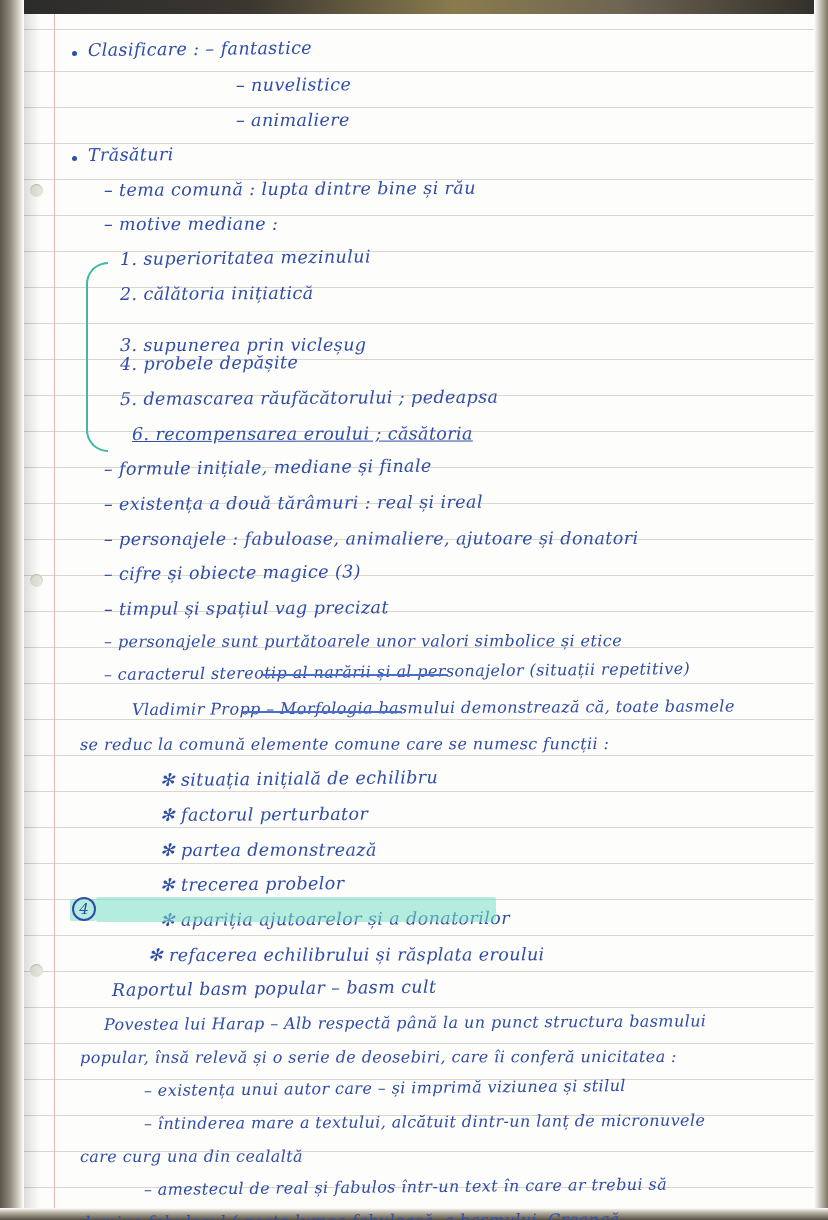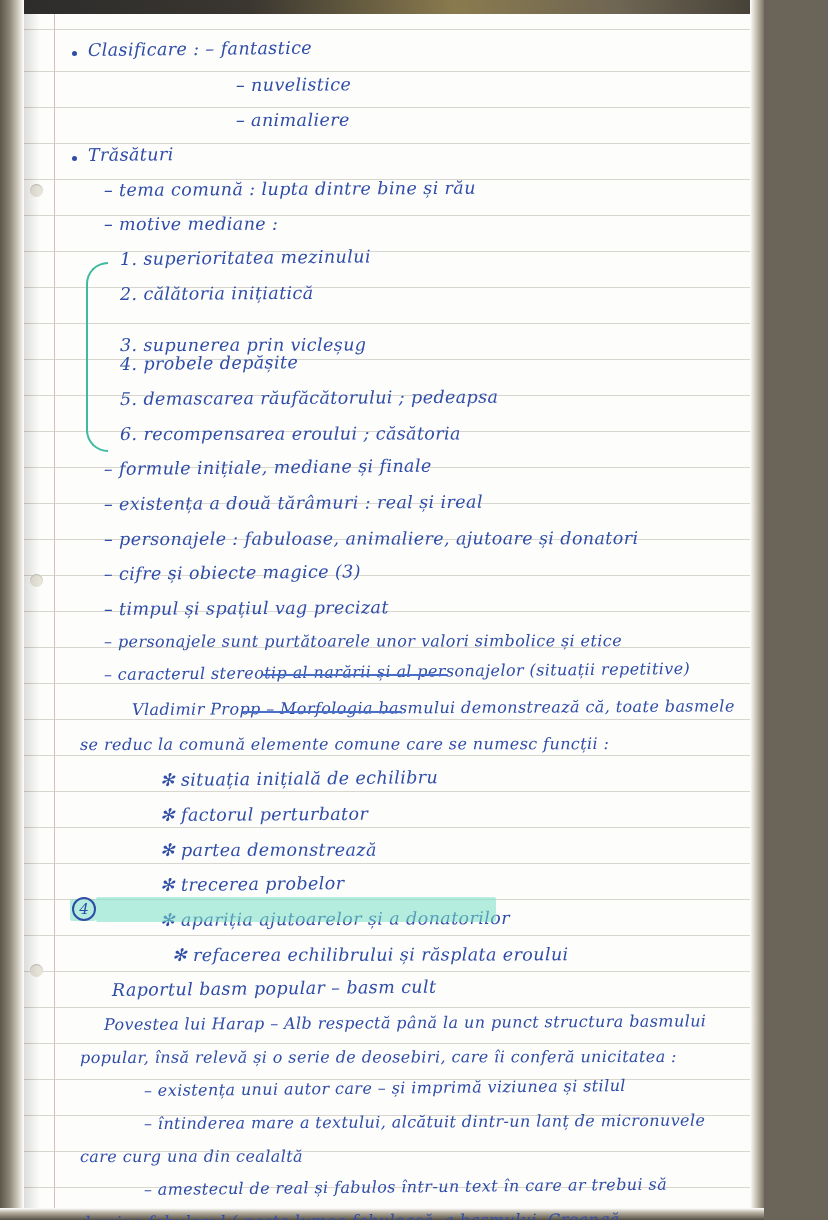--- a/index.html
+++ b/index.html
@@ -5,21 +5,21 @@
   * { box-sizing: border-box; }
   html, body {
     margin: 0; padding: 0;
     width: 828px; height: 1220px;
     background: #6b6458;
     font-family: "DejaVu Sans", sans-serif;
     overflow: hidden;
   }
   #page {
     position: relative;
-    width: 764px; height: 1220px;
+    width: 828px; height: 1220px;
     background: #ffffff;
     overflow: hidden;
   }
   
   .top-strip {
     position: absolute; top: 0; left: 0; width: 828px; height: 14px;
     background: linear-gradient(to right, #2b2b2b 0%, #3a3630 30%, #8a7b4e 55%, #6e6553 75%, #2f2c28 100%);
   }
   .left-edge {
     position: absolute; top: 0; left: 0; width: 24px; height: 1220px;
@@ -137,36 +137,36 @@
         <div class="ink" style="left: 212px; top: 96px; transform: rotate(-0.0999999deg);">–  animaliere</div>
         <div class="bullet" style="left: 48px; top: 142px;"></div>
         <div class="ink" style="left: 64px; top: 131px; transform: rotate(-0.6deg);">Trăsături</div>
         <div class="ink" style="left: 80px; top: 166px; transform: rotate(-0.35deg);">–  tema comună :  lupta dintre bine și rău</div>
         <div class="ink" style="left: 80px; top: 200px; transform: rotate(-0.0999999deg);">–  motive mediane :</div>
         <div class="ink" style="left: 96px; top: 235px; transform: rotate(-0.6deg);">1.  superioritatea mezinului</div>
         <div class="ink" style="left: 96px; top: 270px; transform: rotate(-0.35deg);">2.  călătoria inițiatică</div>
         <div class="ink" style="left: 96px; top: 305px; transform: rotate(-0.0999999deg); margin-top: 16px;">3.  supunerea prin vicleșug</div>
         <div class="ink" style="left: 96px; top: 340px; transform: rotate(-0.6deg);">4.  probele depășite</div>
         <div class="ink" style="left: 96px; top: 375px; transform: rotate(-0.35deg);">5.  demascarea răufăcătorului ;  pedeapsa</div>
-        <div class="ink" style="left: 96px; top: 410px; transform: rotate(-0.0999999deg);">6.  recompensarea eroului ;  căsătoria</div>
+        <div class="ink" style="left: 108px; top: 410px; transform: rotate(-0.0999999deg); text-decoration: underline;">6.  recompensarea eroului ;  căsătoria</div>
         <div class="ink" style="left: 80px; top: 445px; transform: rotate(-0.6deg);">–  formule inițiale,  mediane  și  finale</div>
         <div class="ink" style="left: 80px; top: 480px; transform: rotate(-0.35deg);">–  existența a două tărâmuri :  real și ireal</div>
         <div class="ink" style="left: 80px; top: 515px; transform: rotate(-0.0999999deg);">–  personajele :  fabuloase,  animaliere,  ajutoare  și donatori</div>
         <div class="ink" style="left: 80px; top: 550px; transform: rotate(-0.6deg);">–  cifre și obiecte magice (3)</div>
         <div class="ink" style="left: 80px; top: 585px; transform: rotate(-0.35deg);">–  timpul și spațiul  vag precizat</div>
         <div class="ink sm" style="left: 80px; top: 618px; transform: rotate(-0.0999999deg);">–  personajele sunt  purtătoarele unor valori  simbolice și etice</div>
         <div class="ink sm" style="left: 80px; top: 651px; transform: rotate(-0.6deg);">–  caracterul  stereotip al narării  și al personajelor (situații repetitive)</div>
         <div class="ink sm" style="left: 108px; top: 686px; transform: rotate(-0.35deg);">Vladimir Propp –  Morfologia basmului   demonstrează că,  toate basmele</div>
         <div class="ink sm" style="left: 56px; top: 721px; transform: rotate(-0.0999999deg);">se reduc  la comună  elemente comune  care se numesc funcții :</div>
         <div class="ink" style="left: 136px; top: 756px; transform: rotate(-0.6deg);">✻  situația  inițială  de echilibru</div>
         <div class="ink" style="left: 136px; top: 791px; transform: rotate(-0.35deg);">✻  factorul  perturbator</div>
         <div class="ink" style="left: 136px; top: 826px; transform: rotate(-0.0999999deg);">✻  partea  demonstrează</div>
         <div class="ink" style="left: 136px; top: 861px; transform: rotate(-0.6deg);">✻  trecerea probelor</div>
         <div class="ink" style="left: 136px; top: 896px; transform: rotate(-0.35deg);">✻  apariția ajutoarelor și a donatorilor</div>
-        <div class="ink" style="left: 148px; top: 931px; transform: rotate(-0.0999999deg);">✻  refacerea echilibrului și  răsplata eroului</div>
+        <div class="ink" style="left: 124px; top: 931px; transform: rotate(-0.0999999deg);">✻  refacerea echilibrului și  răsplata eroului</div>
         <div class="ink" style="left: 88px; top: 966px; transform: rotate(-0.6deg);">Raportul  basm  popular – basm  cult</div>
         <div class="ink sm" style="left: 80px; top: 1001px; transform: rotate(-0.35deg);">Povestea lui Harap – Alb respectă  până la un punct  structura basmului</div>
         <div class="ink sm" style="left: 56px; top: 1034px; transform: rotate(-0.0999999deg);">popular, însă  relevă  și o serie de  deosebiri, care îi  conferă unicitatea :</div>
         <div class="ink sm" style="left: 120px; top: 1067px; transform: rotate(-0.6deg);">–  existența unui autor care – și  imprimă viziunea și  stilul</div>
         <div class="ink sm" style="left: 120px; top: 1100px; transform: rotate(-0.35deg);">–  întinderea mare a textului, alcătuit dintr-un  lanț  de micronuvele</div>
         <div class="ink sm" style="left: 56px; top: 1133px; transform: rotate(-0.0999999deg); text-align: center;">care  curg  una din  cealaltă</div>
         <div class="ink sm" style="left: 120px; top: 1166px; transform: rotate(-0.6deg);">–  amestecul de real și fabulos într-un text în care ar trebui să</div>
         <div class="ink sm" style="left: 56px; top: 1199px; transform: rotate(-0.35deg);">domine fabulosul ( peste lumea fabuloasă, a basmului, Creangă</div>
       </div>
 

